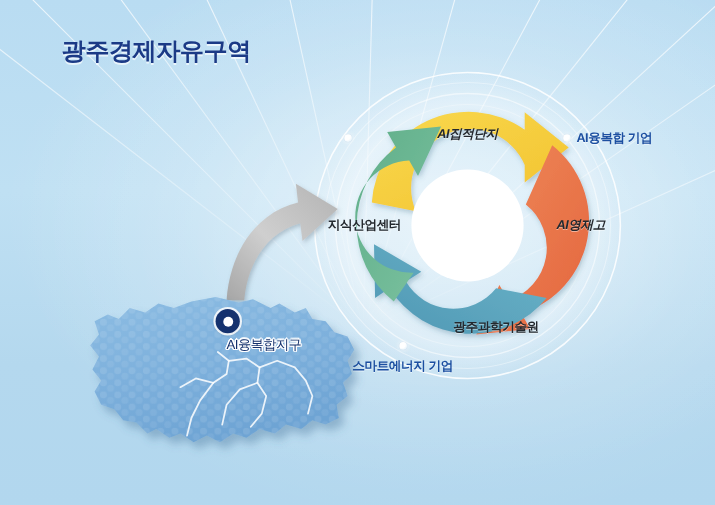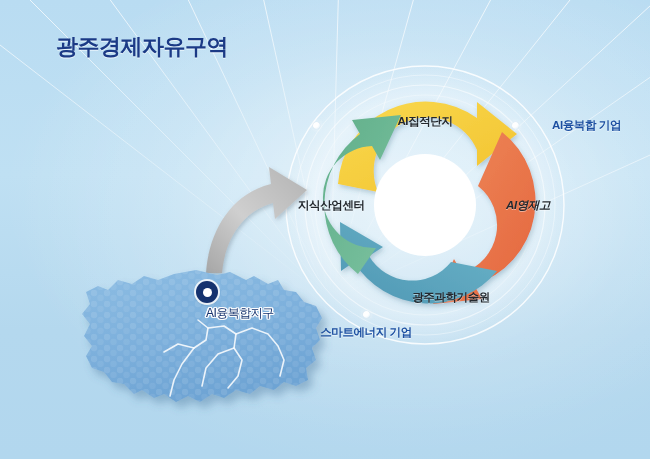--- a/index.html
+++ b/index.html
@@ -35,33 +35,33 @@
 
   
   .cycle{position:absolute;left:296px;top:76px;width:258px;height:258px;}
   .cycle svg{display:block;overflow:visible;}
   .seg-label{
     position:absolute;
     font-size:11.5px;font-weight:bold;letter-spacing:-0.4px;
     color:#23282e;white-space:nowrap;
     text-shadow:0 1px 0 rgba(255,255,255,.45);
   }
-  .lbl-top{left:50%;top:38px;transform:translateX(-50%);}
+  .lbl-top{left:50%;top:38px;transform:translateX(-50%);font-style:italic;}
   .lbl-right{right:4px;top:50%;transform:translateY(-50%);font-style:italic;}
   .lbl-bottom{left:50%;bottom:29px;transform:translateX(-50%);margin-left:26px;}
   .lbl-left{left:2px;top:50%;transform:translateY(-50%);}
 
   
   .sat{
     position:absolute;font-size:11.5px;font-weight:bold;letter-spacing:-0.4px;
     color:#1c4fa1;white-space:nowrap;
     text-shadow:0 1px 0 rgba(255,255,255,.6);
   }
   .sat-tl{left:204px;top:118px;}
-  .sat-tr{left:552px;top:118px;}
+  .sat-tr{left:524px;top:118px;}
   .sat-b{left:366px;top:325px;transform:translateX(-50%);text-align:center;}
 
   .dot{
     position:absolute;width:7px;height:7px;border-radius:50%;
     background:radial-gradient(circle at 35% 32%,#ffffff 0%,#ffffff 45%,#d8ebf7 100%);
     box-shadow:0 0 4px rgba(255,255,255,.95),0 0 1px rgba(80,130,180,.5);
   }
   .dot-tl{left:313px;top:122px;}
   .dot-tr{left:512px;top:122px;}
   .dot-b{left:363px;top:311px;}

